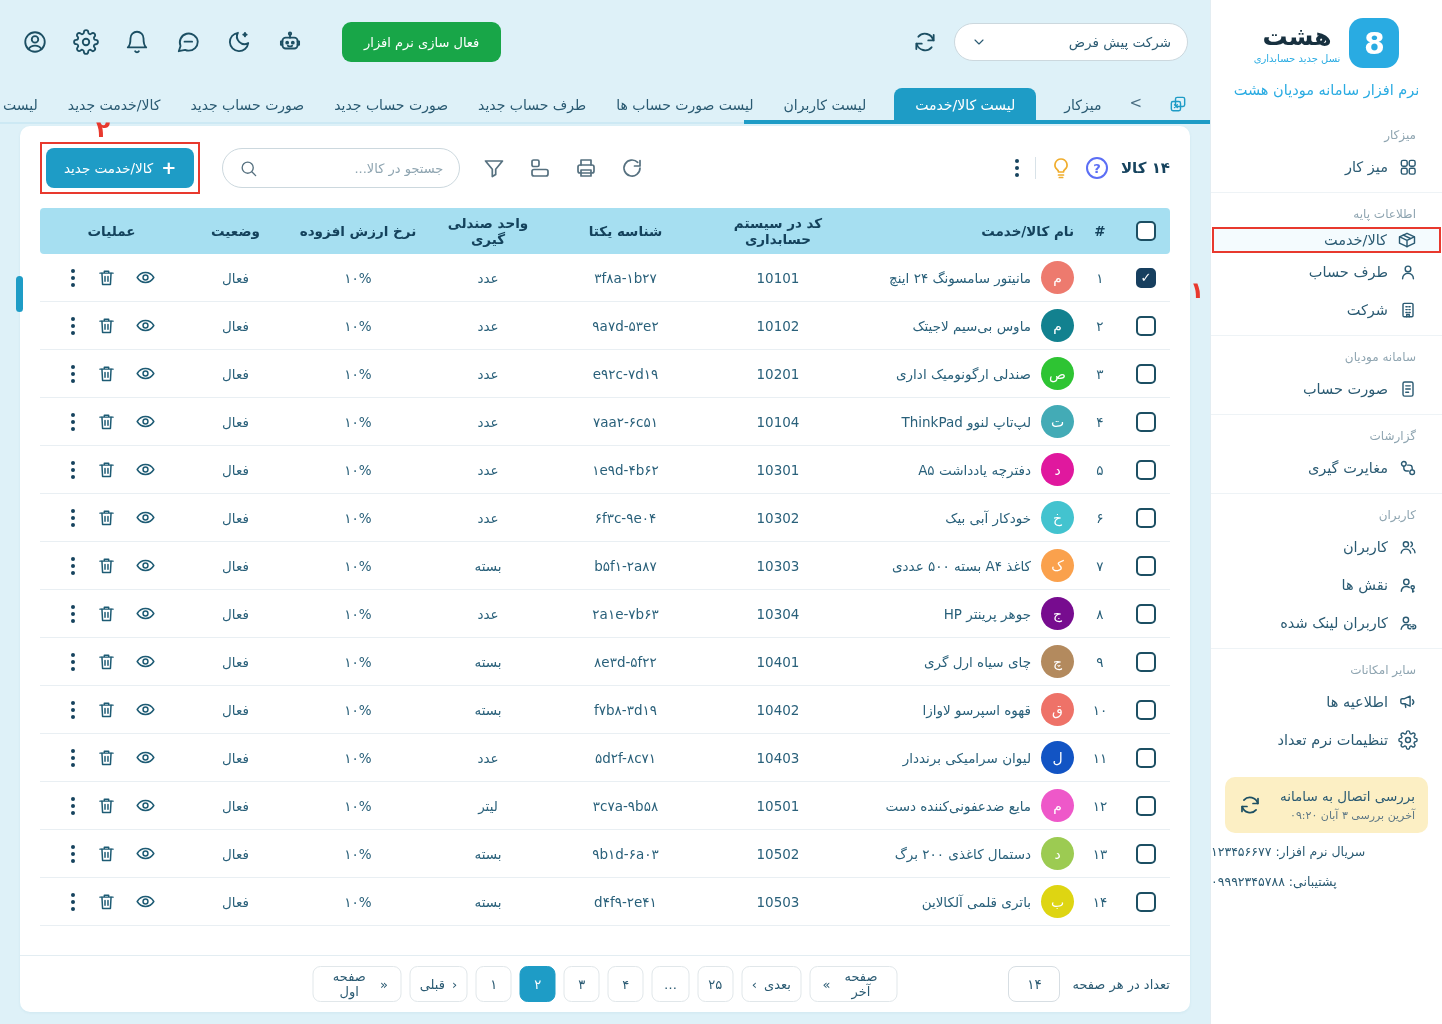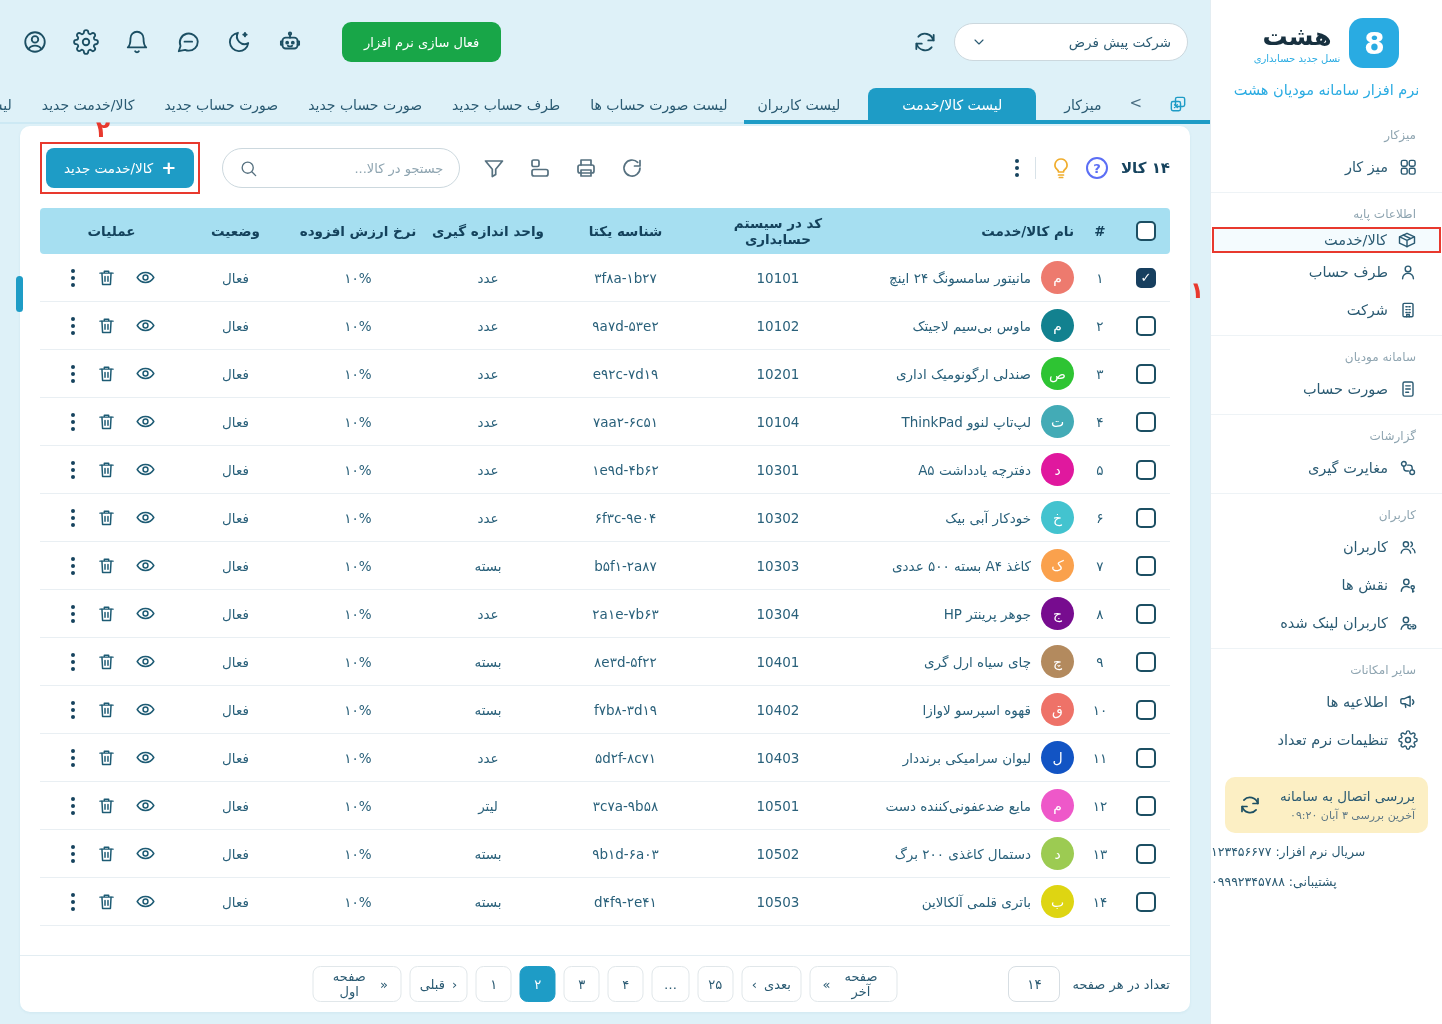--- a/index.html
+++ b/index.html
@@ -45,21 +45,21 @@
   .btn-green { background:#18a648; color:#fff; border:none; border-radius:9px; height:40px; padding:0 22px;
                font-size:13px; font-family:inherit; cursor:pointer; margin-left:14px; }
   .hico { width:26px; height:26px; color:#1c4f63; cursor:pointer; }
   .hico svg, .ic svg { width:100%; height:100%; display:block; }
 
   
   .tabbar { height:40px; padding:0 22px; display:flex; align-items:flex-end; gap:26px; position:relative;
             border-bottom:2px solid #cde9f4; flex:none; }
   .tabbar::after { content:""; position:absolute; bottom:-2px; right:0; width:466px; height:4px; background:#1e9cc6; }
   .tab { font-size:14px; color:#2a5a72; padding:9px 2px; cursor:pointer; white-space:nowrap; }
-  .tab.active { background:#1e9cc6; color:#fff; border-radius:8px 8px 0 0; padding:9px 34px; z-index:1; }
+  .tab.active { background:#1e9cc6; color:#fff; border-radius:8px 8px 0 0; padding:9px 21px; z-index:1; }
   .tab-ic { width:20px; height:20px; color:#1e9cc6; margin-bottom:8px; cursor:pointer; flex:none; }
   .tab-ch { font-size:15px; color:#4a6e82; padding-bottom:10px; cursor:pointer; direction:ltr; }
 
   
   .card { background:#fff; border-radius:10px; margin:2px 20px 12px; flex:1; display:flex; flex-direction:column;
           position:relative; box-shadow:0 1px 3px rgba(30,110,140,.07); min-height:0; }
   .scroll-hint { position:absolute; left:-4px; top:150px; width:7px; height:36px; border-radius:4px; background:#1e9cc6; }
 
   .toolbar { padding:16px 20px 14px; display:flex; align-items:center; justify-content:space-between; }
   .tb-right { display:flex; align-items:center; gap:13px; }
@@ -417,21 +417,21 @@
 
       <div class="tablewrap">
         <div class="thead" id="thead">
             <div class="c-cb">
               <span class="cb"></span>
             </div>
             <div class="c-num">#</div>
             <div class="c-name">نام کالا/خدمت</div>
             <div class="c-code">کد در سیستم حسابداری</div>
             <div class="c-uid">شناسه یکتا</div>
-            <div class="c-unit">واحد اندازه گیری</div>
+            <div class="c-unit">واحد صندلی گیری</div>
             <div class="c-vat">نرخ ارزش افزوده</div>
             <div class="c-status">وضعیت</div>
             <div class="c-ops">عملیات</div>
           </div>
         <div id="tbody">
             <div class="trow">
               <div>
                 <span class="cb checked">✓</span>
               </div>
               <div>۱</div>

